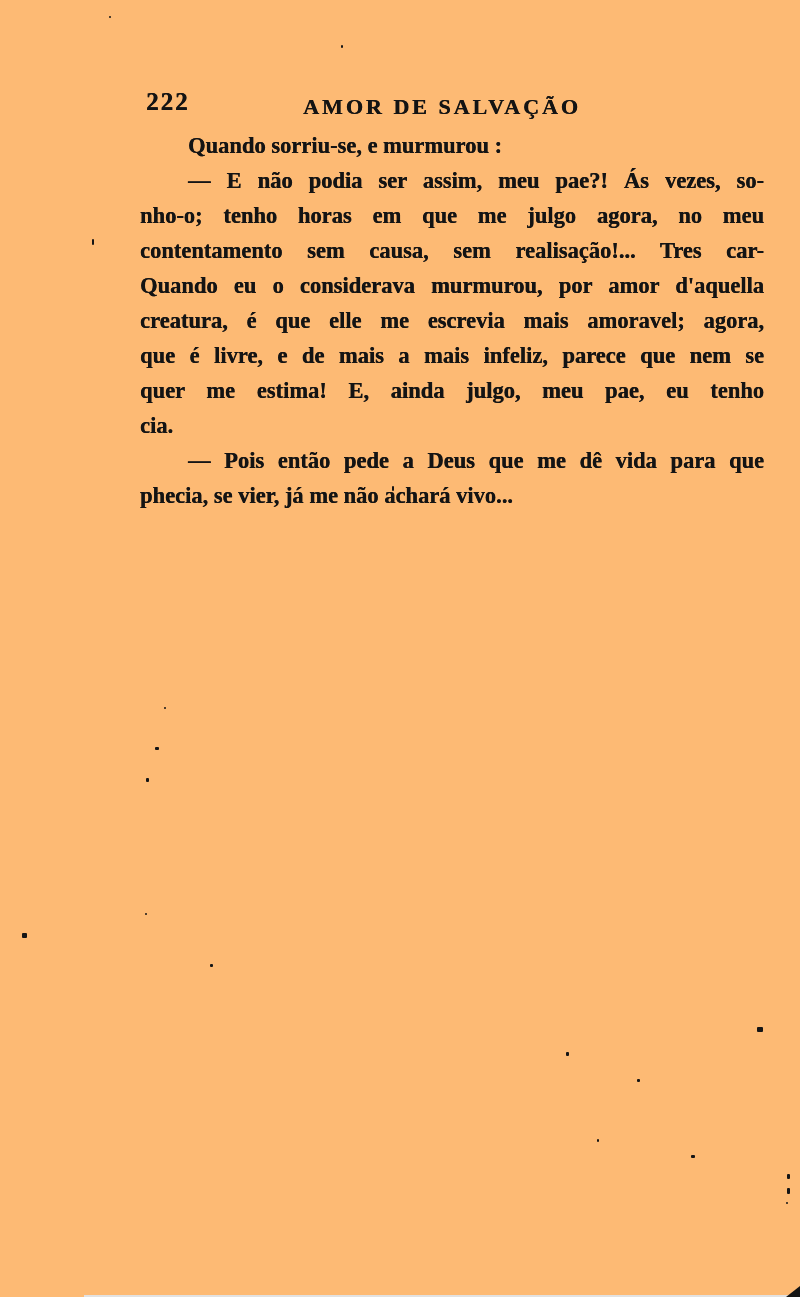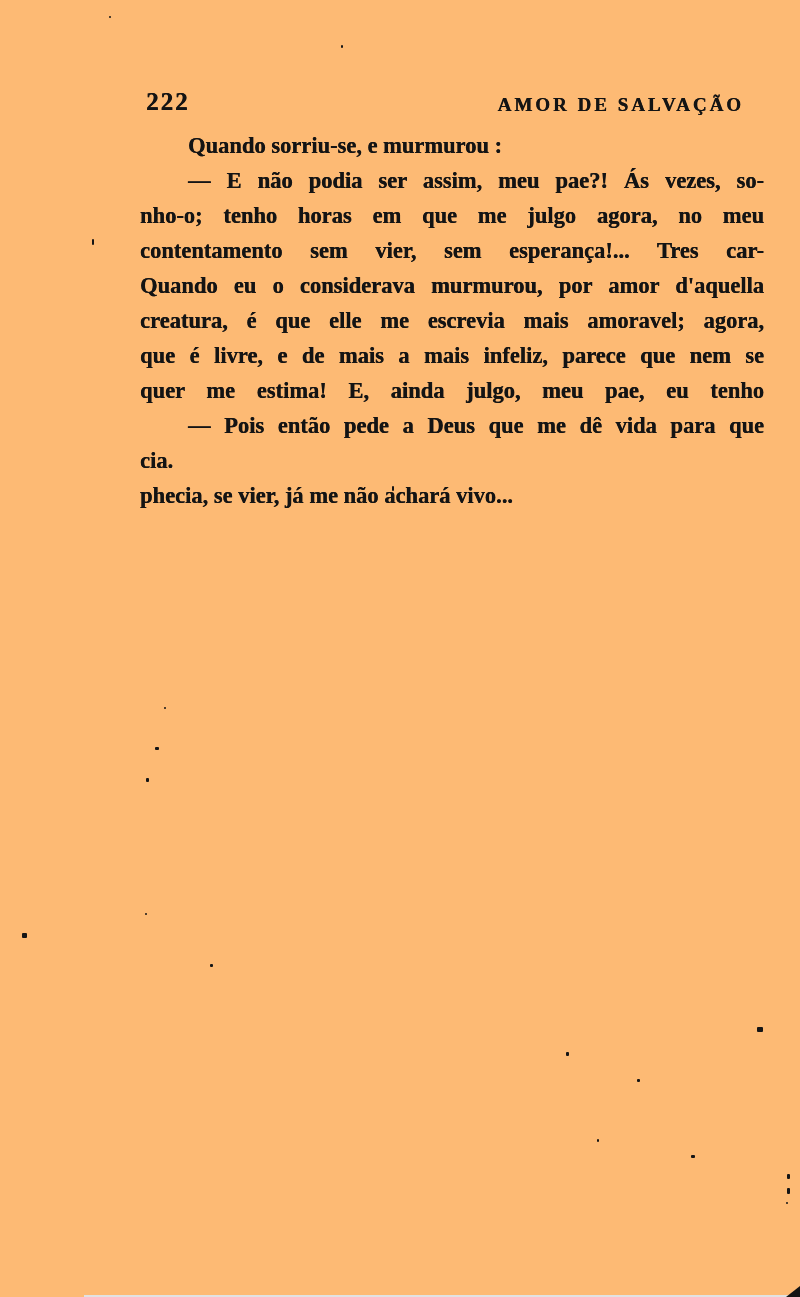--- a/index.html
+++ b/index.html
@@ -26,22 +26,22 @@
     font-size: 25px;
     font-weight: 700;
     letter-spacing: 2px;
     text-shadow: 0.4px 0.4px 0 #141414;
   }
   .running-title {
     position: absolute;
     left: 0;
     right: 20px;
     top: 6px;
-    text-align: right;
-    font-size: 19px;
+    text-align: center;
+    font-size: 22px;
     font-weight: 700;
     letter-spacing: 3px;
     white-space: nowrap;
     text-shadow: 0.4px 0.4px 0 #141414;
   }
   .text-block {
     position: absolute;
     left: 140px;
     top: 128px;
     width: 624px;
@@ -94,27 +94,27 @@
 
   <div class="running-header">
     <span class="page-number">222</span>
     <span class="running-title">AMOR DE SALVAÇÃO</span>
   </div>
 
   <div class="text-block">
     <div class="line indent">Quando sorriu-se, e murmurou :</div>
     <div class="line just indent">— E não podia ser assim, meu pae?! Ás vezes, so-</div>
     <div class="line just">nho-o; tenho horas em que me julgo agora, no meu</div>
-    <div class="line just">contentamento sem vier, sem esperança!... Tres car-</div>
+    <div class="line just">contentamento sem causa, sem realisação!... Tres car-</div>
     <div class="line just">Quando eu o considerava murmurou, por amor d'aquella</div>
     <div class="line just">creatura, é que elle me escrevia mais amoravel; agora,</div>
     <div class="line just">que é livre, e de mais a mais infeliz, parece que nem se</div>
     <div class="line just">quer me estima! E, ainda julgo, meu pae, eu tenho</div>
+    <div class="line">cia.</div>
     <div class="line just indent">— Pois então pede a Deus que me dê vida para que</div>
-    <div class="line">cia.</div>
     <div class="line">phecia, se vier, já me não achará vivo...</div>
   </div>
 
   <div id="artifacts">
       <span class="speck" style="left: 109px; top: 16px; width: 2px; height: 2px;"></span>
       <span class="speck" style="left: 341px; top: 45px; width: 2px; height: 3px;"></span>
       <span class="speck" style="left: 92px; top: 239px; width: 2px; height: 6px;"></span>
       <span class="speck" style="left: 392px; top: 486px; width: 2px; height: 5px;"></span>
       <span class="speck" style="left: 164px; top: 707px; width: 2px; height: 2px;"></span>
       <span class="speck" style="left: 155px; top: 747px; width: 4px; height: 3px;"></span>

